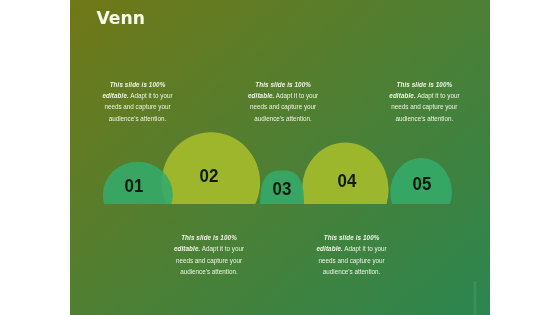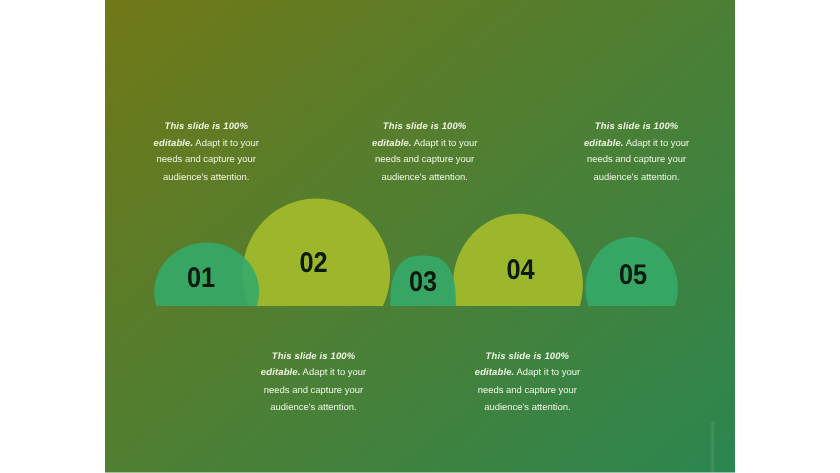--- a/index.html
+++ b/index.html
@@ -68,14 +68,15 @@
       <div class="bline">needs and capture your</div>
       <div class="bline">audience's attention.</div>
     </div>
       <div class="blurb" style="left: 158.1px; top: 78.7px; width: 110px;">
       <div class="bline"><i>This slide is 100%</i></div>
       <div class="bline"><i>editable.</i><span> Adapt it to your</span></div>
       <div class="bline">needs and capture your</div>
       <div class="bline">audience's attention.</div>
     </div>
     <div id="edge-mark"></div>
+    <div id="title">Venn</div>
   </div>
 </div>
 
 </body></html>

